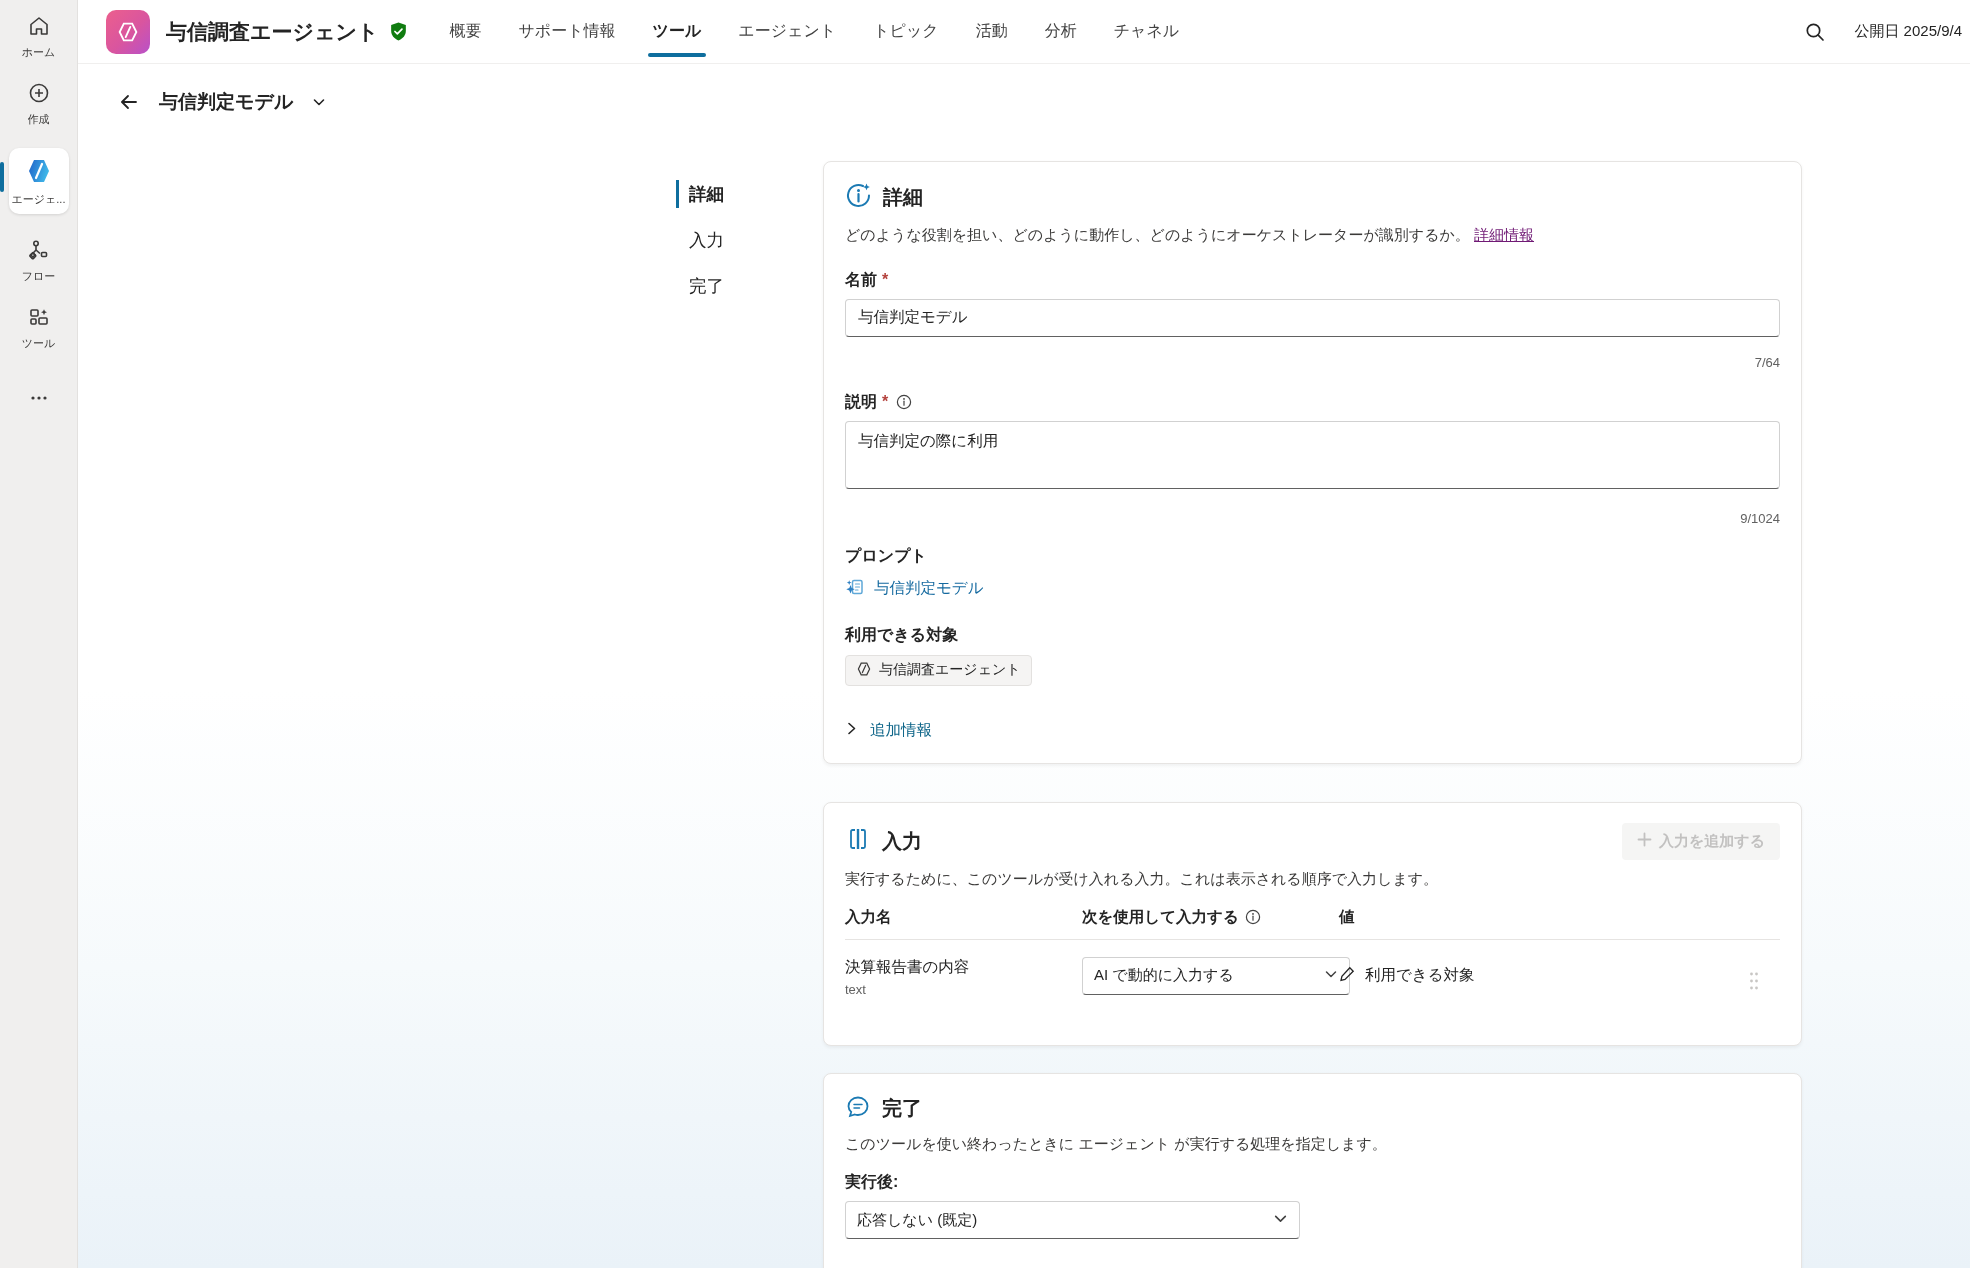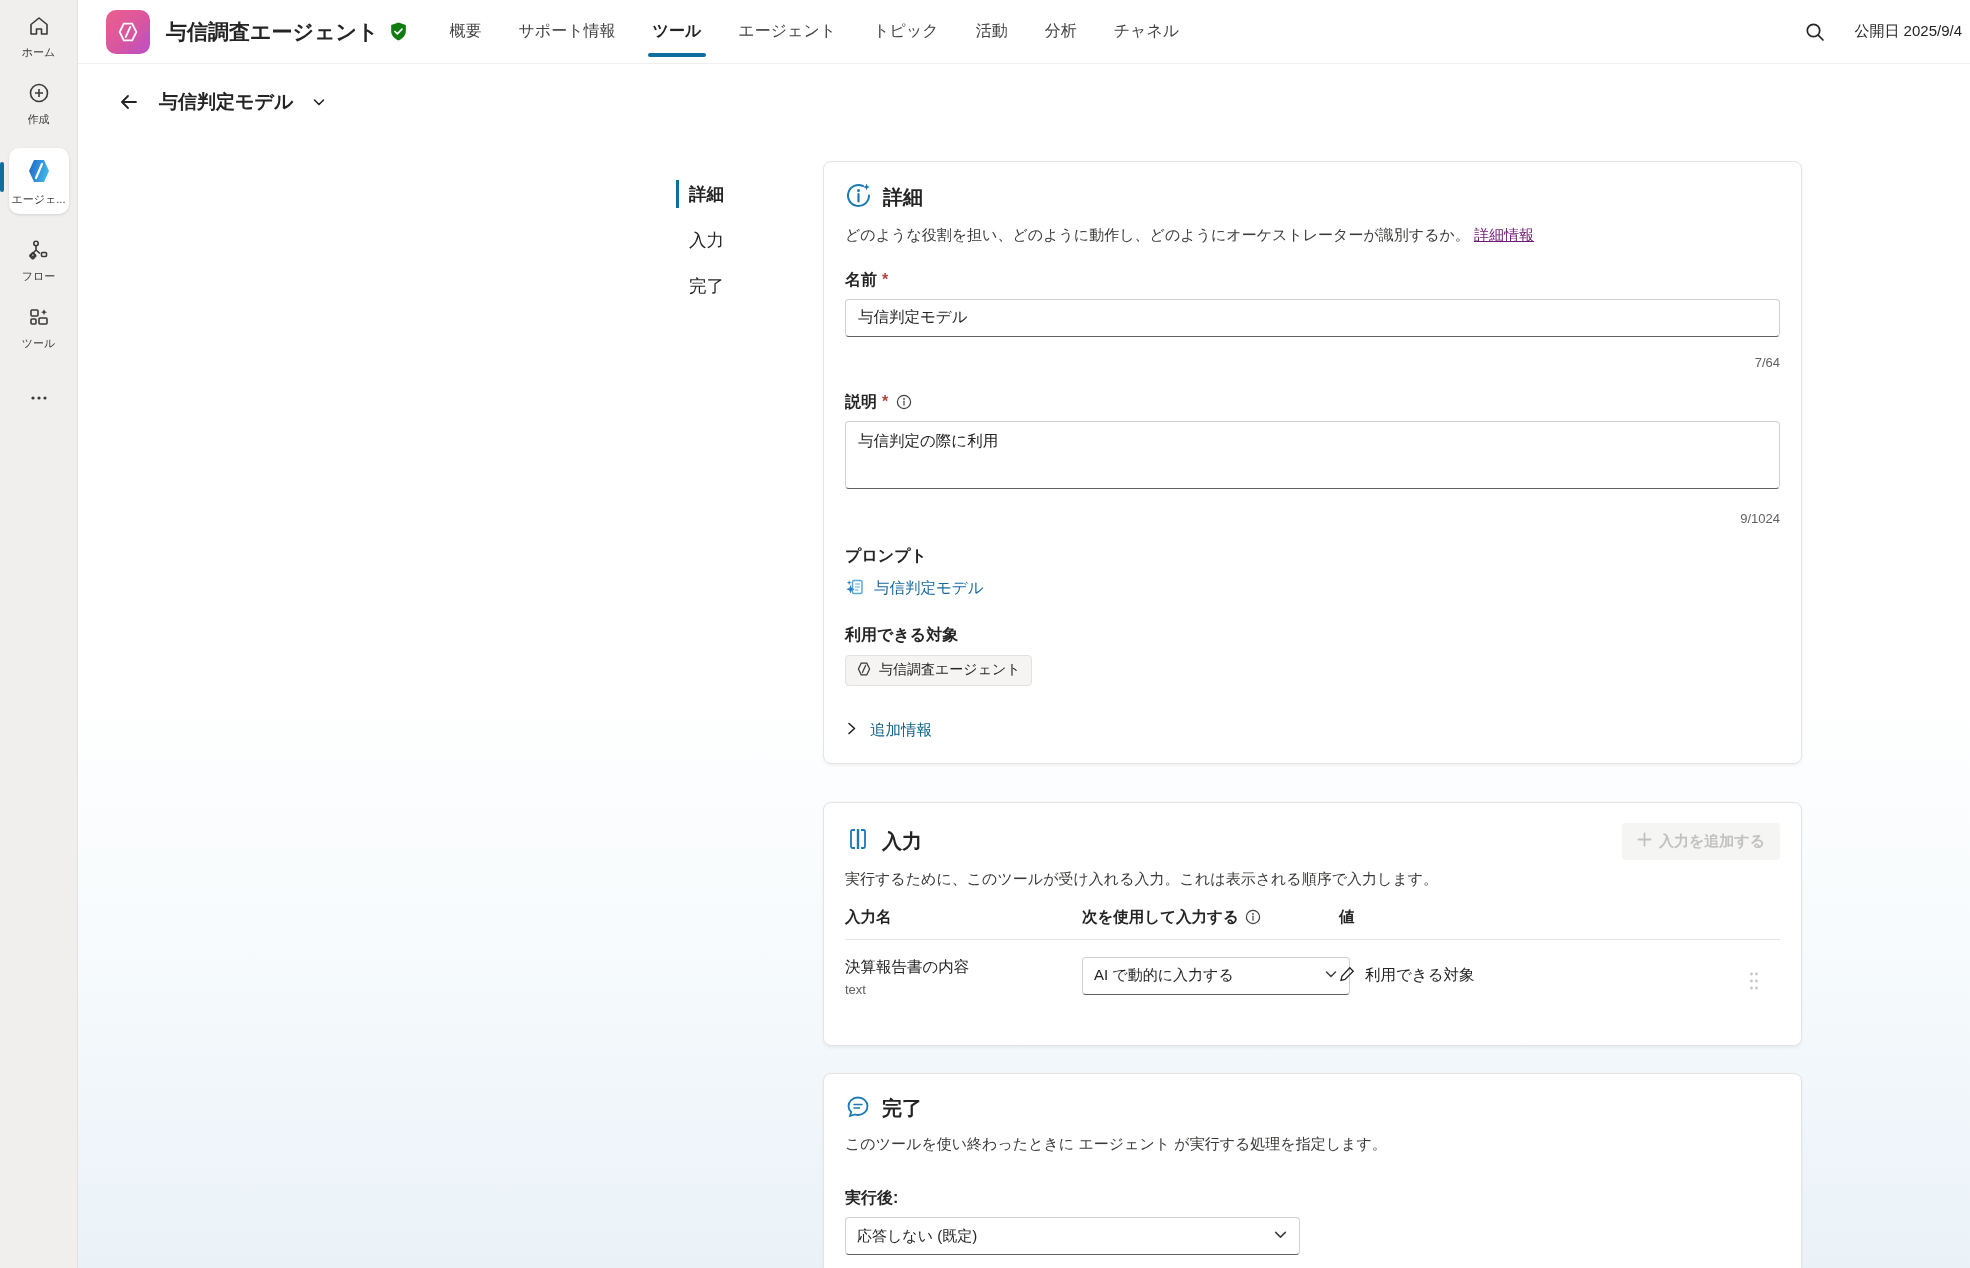--- a/index.html
+++ b/index.html
@@ -431,21 +431,21 @@
         <span>
           <svg width="26" height="26" viewBox="0 0 26 26" fill="none" stroke="#1b7ab3" stroke-width="1.8">
             <path d="M13 3.5c5.5 0 9.5 3.9 9.5 8.7S18.5 21 13 21c-1.1 0-2.2-.2-3.2-.5L5 22l1.2-4.1c-1.7-1.5-2.7-3.5-2.7-5.7 0-4.8 4-8.7 9.5-8.7z"></path>
             <path d="M9 10.5h8M9 14h5.5" stroke-linecap="round" stroke-width="1.5"></path>
           </svg>
         </span>
         <span class="card-title">完了</span>
       </div>
       <div class="card-desc" style="margin-top:9px;">このツールを使い終わったときに エージェント が実行する処理を指定します。</div>
 
-      <div class="field-label" style="margin-top:34px;">実行後:</div>
+      <div class="field-label" style="margin-top:18px;">実行後:</div>
       <div class="combo wide">
         <span class="combo-text">応答しない (既定)</span>
         <span>
           <svg width="15" height="15" viewBox="0 0 14 14" fill="none" stroke="#424242" stroke-width="1.5" stroke-linecap="round" stroke-linejoin="round">
               <path d="M2.5 5l4.5 4.5L11.5 5"></path>
             </svg>
         </span>
       </div>
 
       <div><div class="expander adv">

